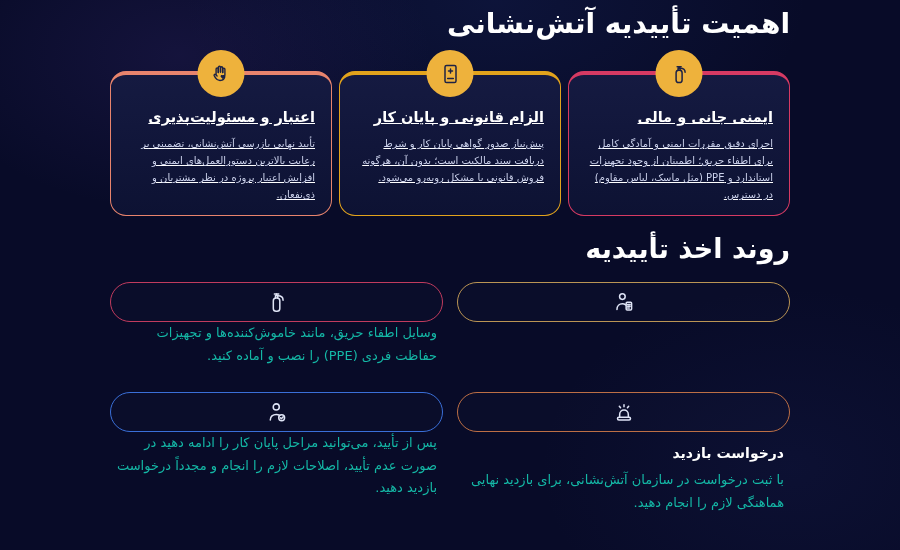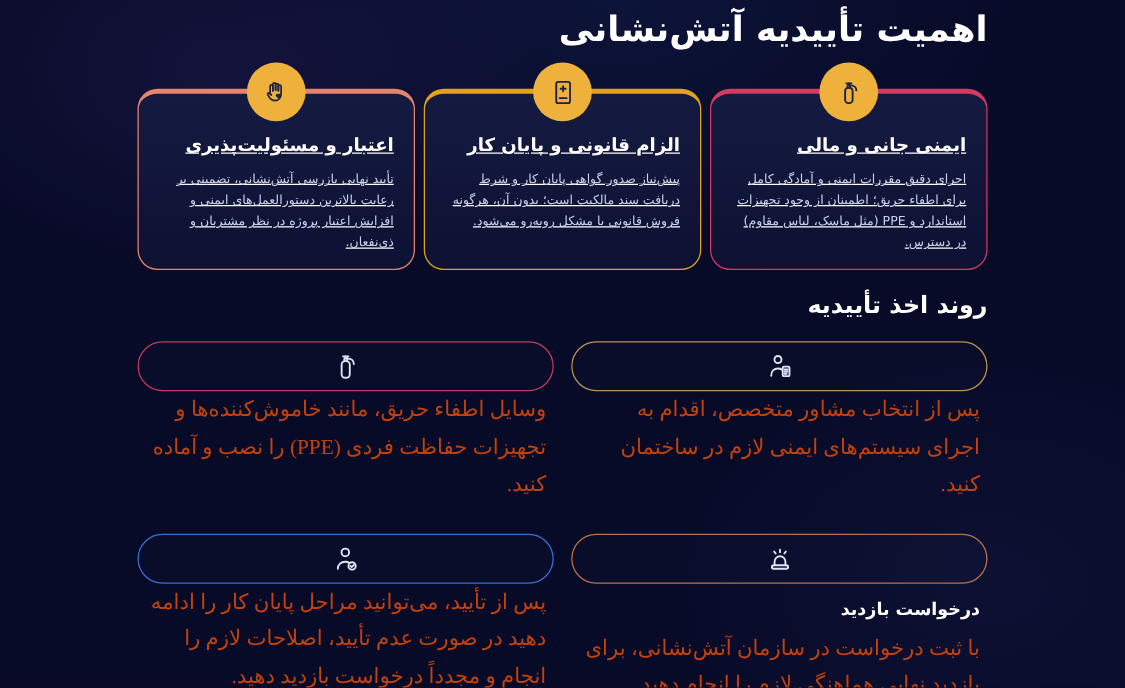--- a/index.html
+++ b/index.html
@@ -49,41 +49,41 @@
     border-radius: 50%;
     background: #eeb23c;
     color: #1d2244;
     display: flex; align-items: center; justify-content: center;
   }
   .card h3 { font-size: 14.5px; font-weight: bold; margin-bottom: 10px; }
   .card p  { font-size: 10px; line-height: 1.7; color: #ccd2ec; }
 
   
   .section-title {
-    font-size: 19px;
+    font-size: 27px;
     font-weight: bold;
     margin-top: 17px;
   }
   .steps {
     display: grid;
     grid-template-columns: 1fr 1fr;
     column-gap: 14px;
     row-gap: 24px;
     margin-top: 18px;
   }
   .step-pill {
     height: 40px;
     border: 1px solid var(--accent, #888);
     border-radius: 999px;
     display: flex; align-items: center; justify-content: center;
     color: #dfe4f6;
     background: rgba(255,255,255,0.012);
   }
   .step h4 { font-size: 14px; font-weight: bold; margin: 13px 6px 8px; }
-  .step p  { font-size: 17px; line-height: 1.75; color: #c2410c; margin: 0 6px; font-family: Liberation Serif, serif; }
+  .step p  { font-size: 13px; line-height: 1.75; color: #14b8a6; margin: 0 6px; }
 
   svg { display: block; }
 </style>
 </head>
 <body>
 
 <div class="container">
 
   <h1 class="page-title">اهمیت تأییدیه آتش‌نشانی</h1>
 
@@ -137,21 +137,20 @@
 
     <div class="step">
       <div class="step-pill" style="--accent: #bb9554;">
         <svg width="26" height="26" viewBox="0 0 24 24" fill="none" stroke="currentColor" stroke-width="1.4" stroke-linecap="round" stroke-linejoin="round">
           <circle cx="10.5" cy="7" r="2.6"></circle>
           <path d="M5.5 19c0-3.3 2.2-5.3 5-5.3 1.2 0 2.2.35 3 .95"></path>
           <rect x="14" y="12.3" width="5" height="7" rx="0.9"></rect>
           <path d="M15.3 14.3h2.4M15.3 15.9h2.4M15.3 17.5h1.6"></path>
         </svg>
       </div>
-      <p>پس از انتخاب مشاور متخصص، اقدام به اجرای سیستم‌های ایمنی لازم در ساختمان کنید.</p>
     </div>
 
     <div class="step">
       <div class="step-pill" style="--accent: #c13b5e;">
         <svg width="26" height="26" viewBox="0 0 24 24" fill="none" stroke="currentColor" stroke-width="1.4" stroke-linecap="round" stroke-linejoin="round">
           <rect x="8.6" y="8.2" width="6" height="12.3" rx="2.6"></rect>
           <path d="M10.6 8.2V6.1h2v2.1"></path>
           <path d="M9.6 4.7h4"></path>
           <path d="M11.6 6.1V4.7"></path>
           <path d="M12.8 6.3c2.9 0 4.8 1.7 4.8 4"></path>

